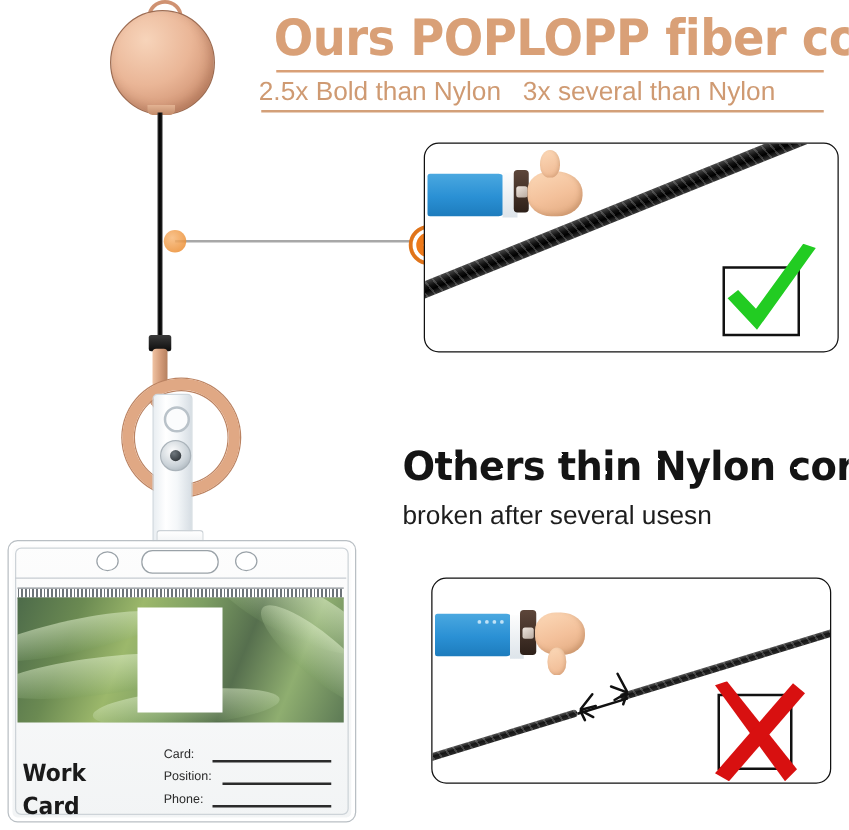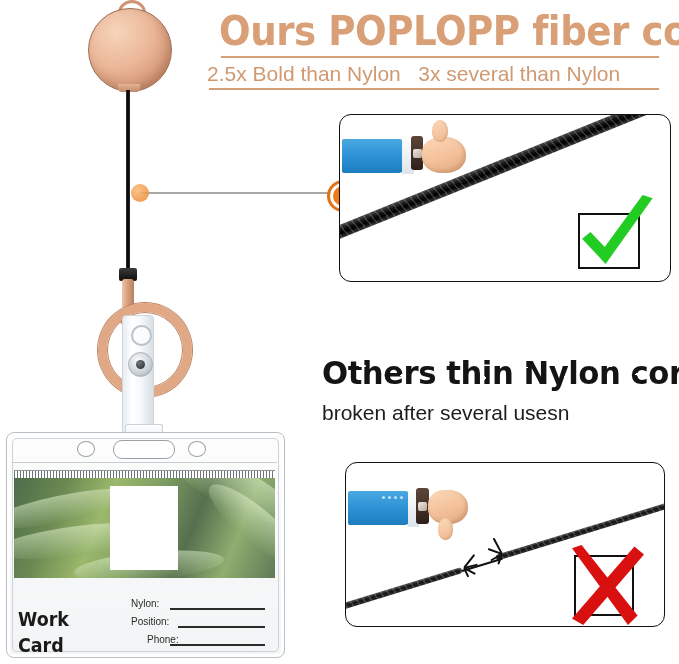--- a/index.html
+++ b/index.html
@@ -245,18 +245,18 @@
   <span class="leaf" style="left:-30px;top:18px;width:150px;height:26px;transform:rotate(-12deg);border-radius:50%;"></span>
   <span class="leaf" style="left:-20px;top:48px;width:170px;height:30px;transform:rotate(-7deg);border-radius:50%;"></span>
   <span class="leaf" style="left:150px;top:-10px;width:140px;height:40px;transform:rotate(26deg);border-radius:50%;"></span>
   <span class="leaf" style="left:182px;top:30px;width:120px;height:34px;transform:rotate(40deg);border-radius:50%;"></span>
   <span class="leaf" style="left:60px;top:74px;width:150px;height:28px;transform:rotate(-5deg);border-radius:50%;"></span>
 </div>
 <div class="abs" id="photo-box"></div>
 
 <div class="abs" id="work-card-label">Work Card</div>
 
-<div class="abs fld" style="left:131px;top:598px;">Nylon:</div>
+<div class="abs fld" style="left:131px;top:598px;">Card:</div>
 <div class="abs fldline" style="left:170px;top:608px;width:95px;"></div>
 <div class="abs fld" style="left:131px;top:616px;">Position:</div>
 <div class="abs fldline" style="left:178px;top:626px;width:87px;"></div>
-<div class="abs fld" style="left:131px;top:634px;margin-left:16px;">Phone:</div>
+<div class="abs fld" style="left:131px;top:634px;">Phone:</div>
 <div class="abs fldline" style="left:170px;top:644px;width:95px;"></div>
 
 </body></html>

